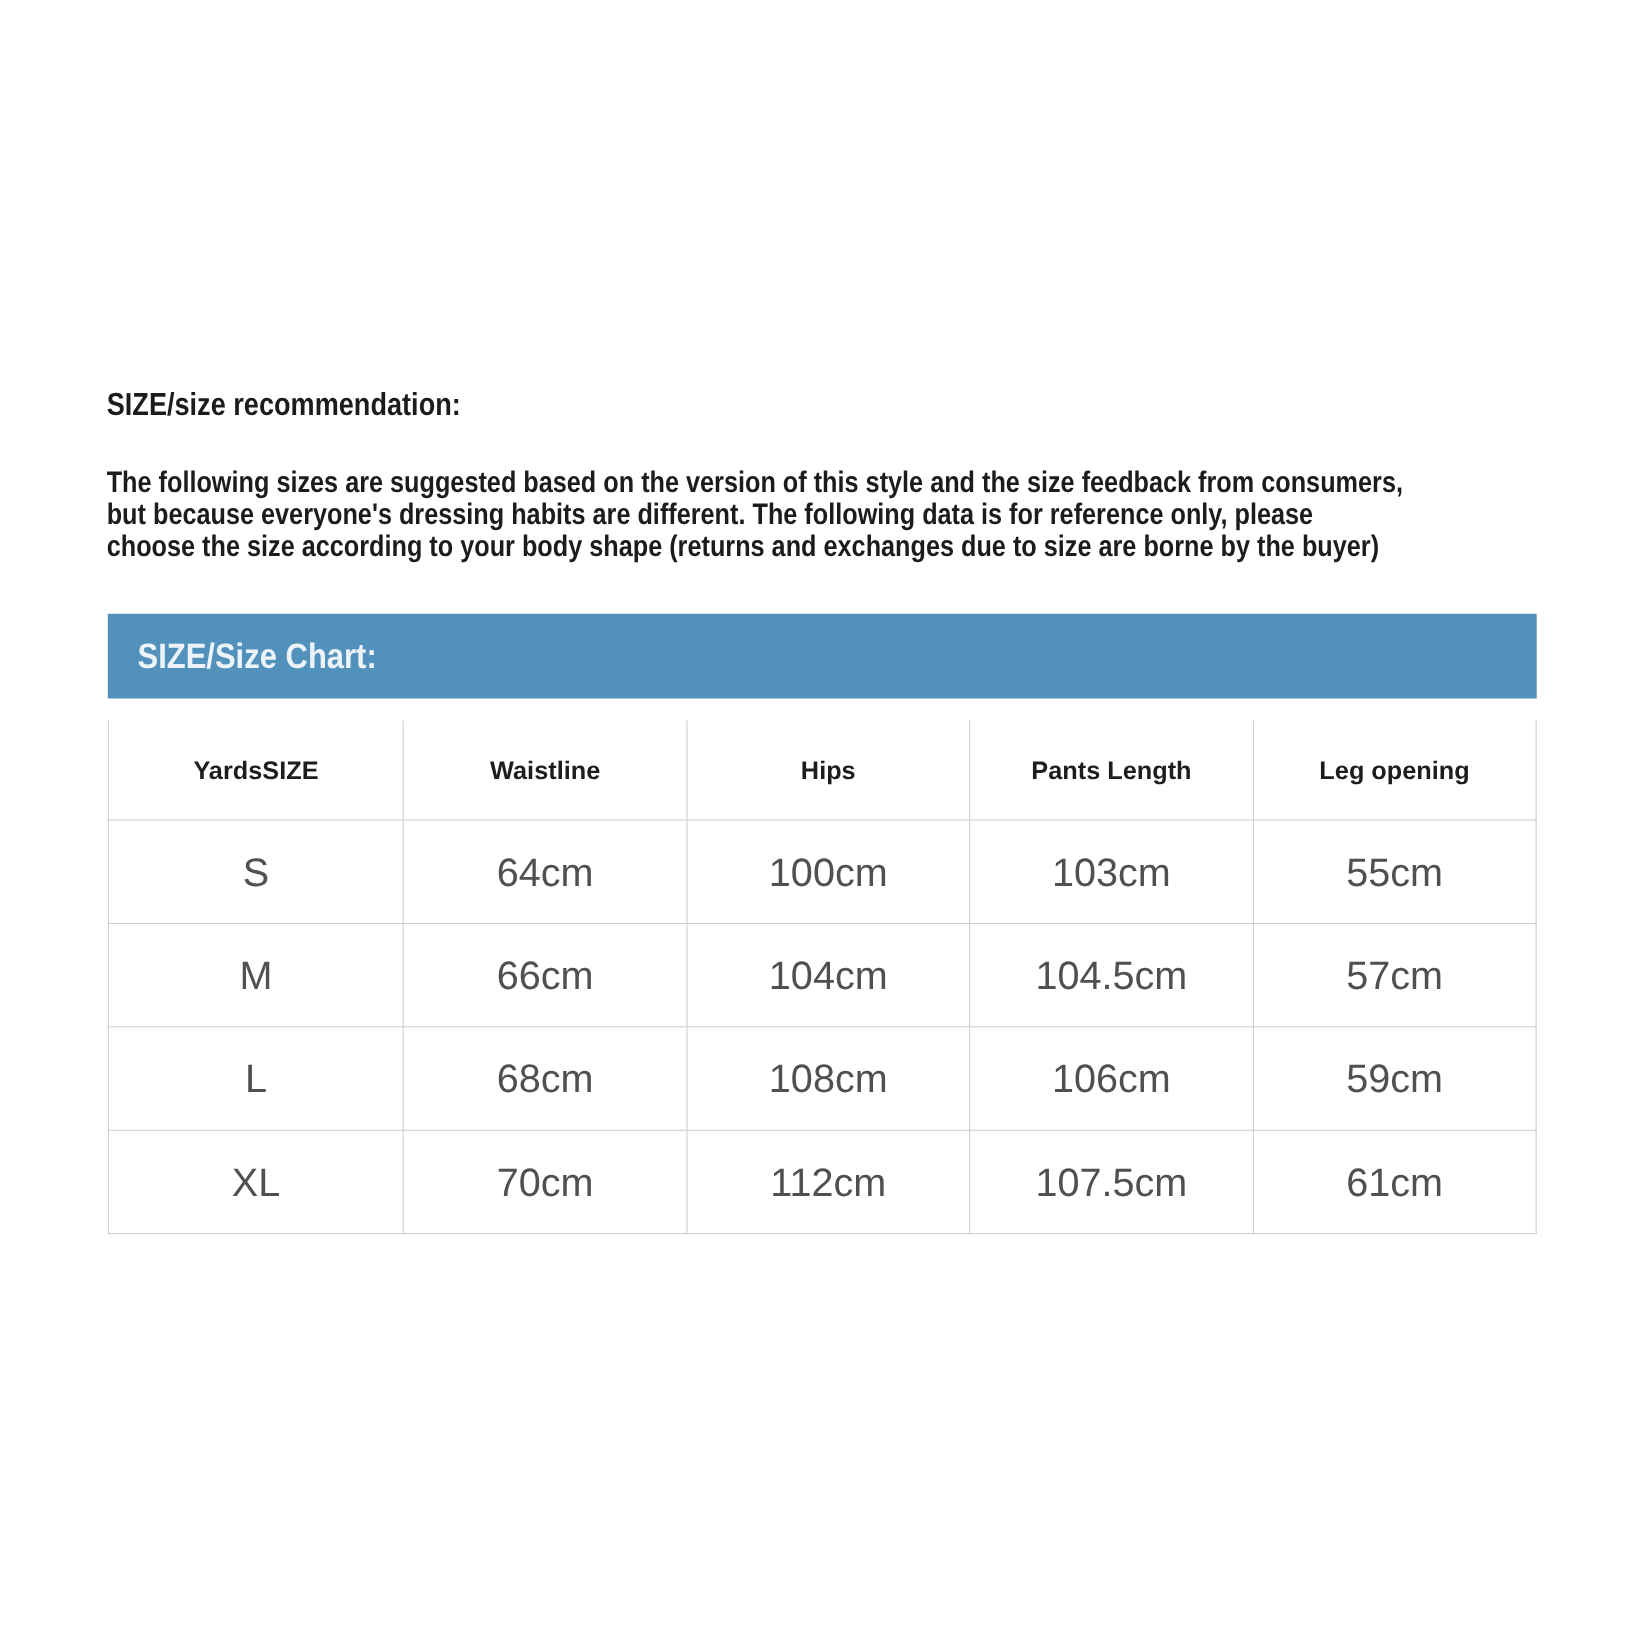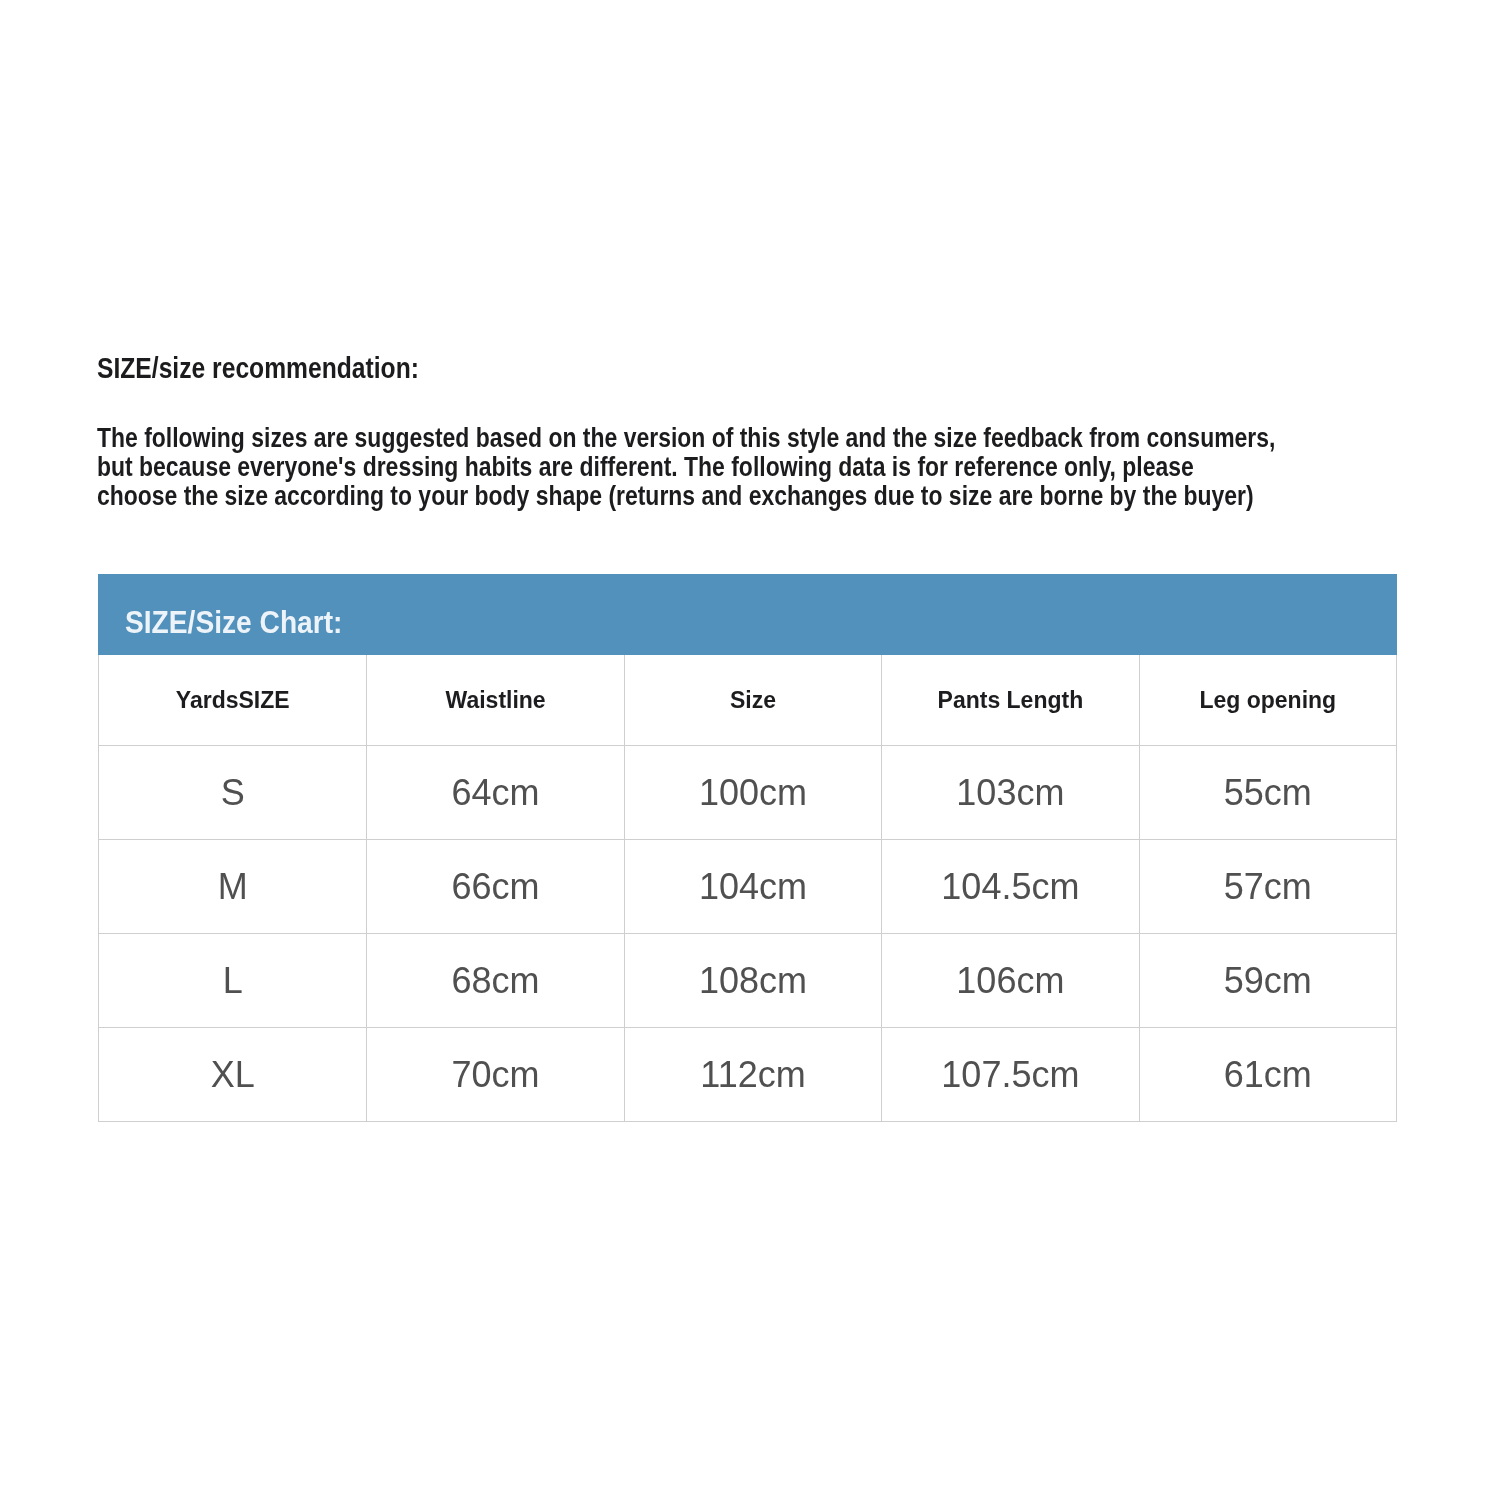--- a/index.html
+++ b/index.html
@@ -43,25 +43,24 @@
     transform-origin: 0 0;
   }
   .rec-paragraph .line { white-space: nowrap; }
 
   
   .chart-title-bar {
     position: absolute;
     left: 98px;
     top: 558px;
     width: 1299px;
-    height: 97px;
+    height: 77px;
     background: #5291bb;
     display: flex;
     align-items: center;
-    margin-top: 16px;
   }
   .chart-title-bar .title {
     margin-left: 27px;
     font-size: 32px;
     font-weight: bold;
     color: #edf4f9;
     white-space: nowrap;
     transform: scaleX(0.88);
     transform-origin: 0 50%;
   }
@@ -121,21 +120,21 @@
       <col class="c1">
         <col class="cx">
         <col class="cx">
         <col class="cx">
         <col class="cx">
     </colgroup>
     <thead>
       <tr>
         <th>YardsSIZE</th>
         <th>Waistline</th>
-        <th>Size</th>
+        <th>Hips</th>
         <th>Pants Length</th>
         <th>Leg opening</th>
       </tr>
     </thead>
     <tbody>
       <tr>
         <td>S</td>
         <td>64cm</td>
         <td>100cm</td>
         <td>103cm</td>

